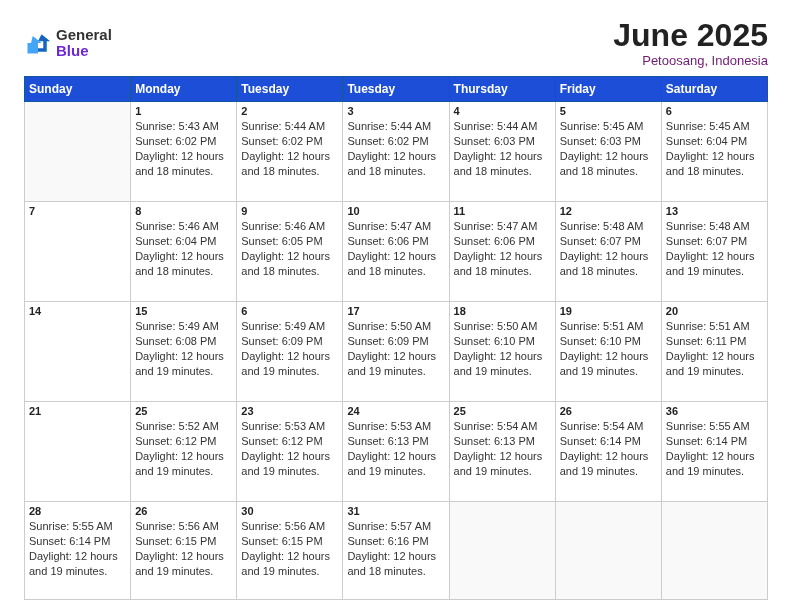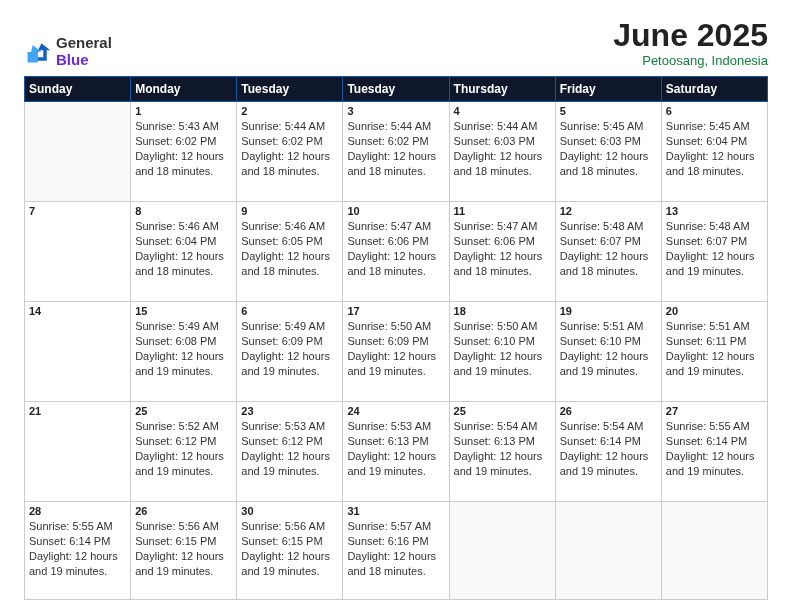--- a/index.html
+++ b/index.html
@@ -12,21 +12,21 @@
     }
     .page {
       width: 792px;
       height: 612px;
       padding: 18px 24px 12px 24px;
       display: flex;
       flex-direction: column;
     }
     .header {
       display: flex;
-      align-items: flex-end;
+      align-items: center;
       justify-content: space-between;
       margin-bottom: 8px;
       gap: 20px;
     }
     .logo {
       display: flex;
       align-items: center;
       gap: 4px;
     }
     .logo-text {
@@ -44,31 +44,31 @@
       text-align: right;
     }
     .month-title {
       font-size: 32px;
       font-weight: bold;
       color: #222;
       line-height: 1.1;
     }
     .subtitle {
       font-size: 13px;
-      color: #15803d;
+      color: #701a75;
     }
     .calendar {
       flex: 1;
       border: 1px solid #ccc;
       border-collapse: collapse;
       width: 100%;
       table-layout: fixed;
     }
     .calendar th {
-      background-color: #0f172a;
+      background-color: #1d4ed8;
       color: #fff;
       font-size: 12px;
       font-weight: bold;
       padding: 5px 4px;
       text-align: left;
       border: 1px solid #1255a0;
     }
     .calendar td {
       vertical-align: top;
       border: 1px solid #ccc;
@@ -233,21 +233,21 @@
           </td>
           <td>
             <span class="day-num">25</span>
             <div class="day-info">Sunrise: 5:54 AM<br>Sunset: 6:13 PM<br>Daylight: 12 hours and 19 minutes.</div>
           </td>
           <td>
             <span class="day-num">26</span>
             <div class="day-info">Sunrise: 5:54 AM<br>Sunset: 6:14 PM<br>Daylight: 12 hours and 19 minutes.</div>
           </td>
           <td>
-            <span class="day-num">27</span>
+            <span class="day-num">36</span>
             <div class="day-info">Sunrise: 5:55 AM<br>Sunset: 6:14 PM<br>Daylight: 12 hours and 19 minutes.</div>
           </td>
         </tr>
         <tr>
           <td>
             <span class="day-num">28</span>
             <div class="day-info">Sunrise: 5:55 AM<br>Sunset: 6:14 PM<br>Daylight: 12 hours and 19 minutes.</div>
           </td>
           <td>
             <span class="day-num">26</span>

